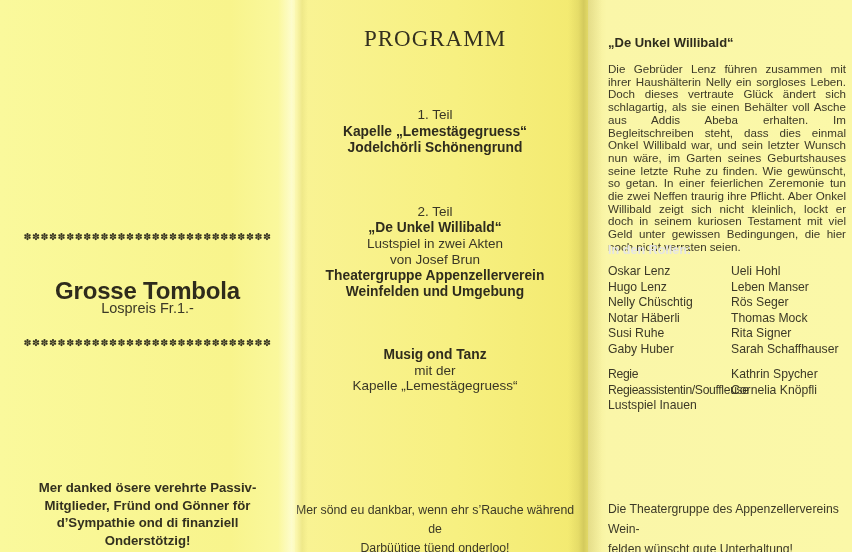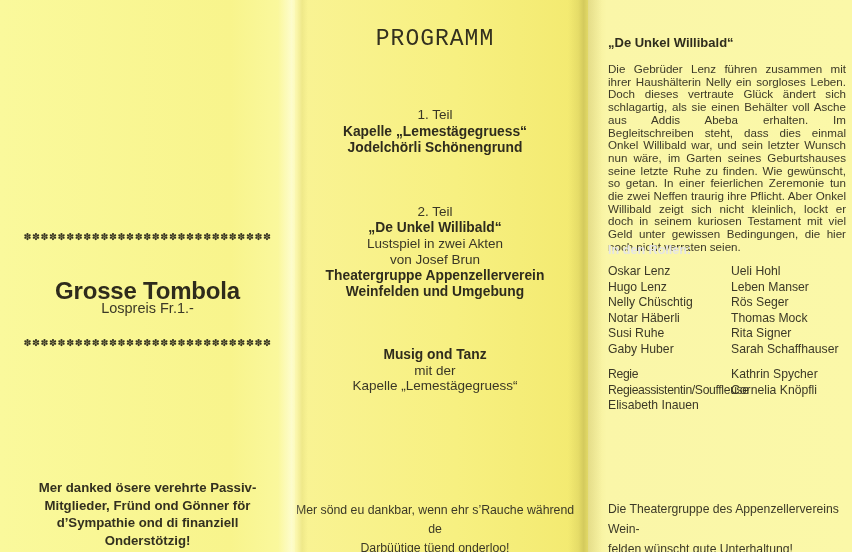--- a/index.html
+++ b/index.html
@@ -66,21 +66,21 @@
     font-size:14.5px;color:#3c3927;
   }
   .thanks{
     left:12px;width:271px;top:479px;text-align:center;
     font-size:13.2px;font-weight:bold;line-height:17.5px;color:#33301f;
   }
   
   .mid{left:290px;width:290px;text-align:center;}
   .program-title{
     top:26px;
-    font-family:Liberation Mono, monospace;
+    font-family:Liberation Serif, serif;
     font-size:23px;letter-spacing:1px;color:#33301f;
   }
   .part{line-height:16.5px;font-size:13.5px;}
   .part .ln-b{font-weight:bold;font-size:13.8px;color:#2f2c1d;}
   .part-1{top:107px;}
   .part-2{top:204px;line-height:16px;}
   .part-3{top:347px;line-height:15.5px;}
   .smoking{top:501px;font-size:12.3px;line-height:19px;color:#3c3927;}
   
   .rt{left:608px;width:240px;}
@@ -181,21 +181,21 @@
   <div class="abs rt crew">
     <div class="row">
       <span class="c1">Regie</span>
       <span>Kathrin Spycher</span>
     </div>
     <div class="row">
       <span class="c1">Regieassistentin/Souffleuse</span>
       <span>Cornelia Knöpfli</span>
     </div>
     <div class="row">
-      <span>Elisabeth Inauen</span>
+      <span>Lustspiel Inauen</span>
     </div>
   </div>
 
   <div class="abs rt closing">
     <div>Die Theatergruppe des Appenzellervereins Wein-</div>
     <div>felden wünscht gute Unterhaltung!</div>
   </div>
 
   <div class="fold fold-left"></div>
   <div class="fold fold-right"></div>

